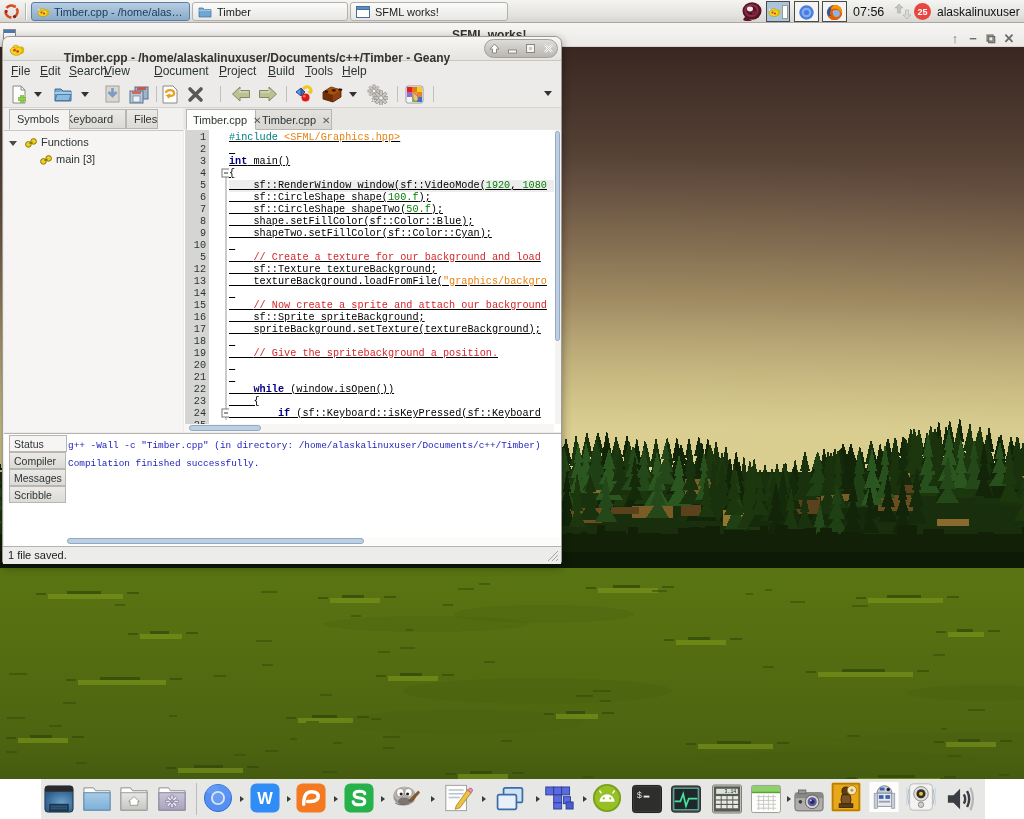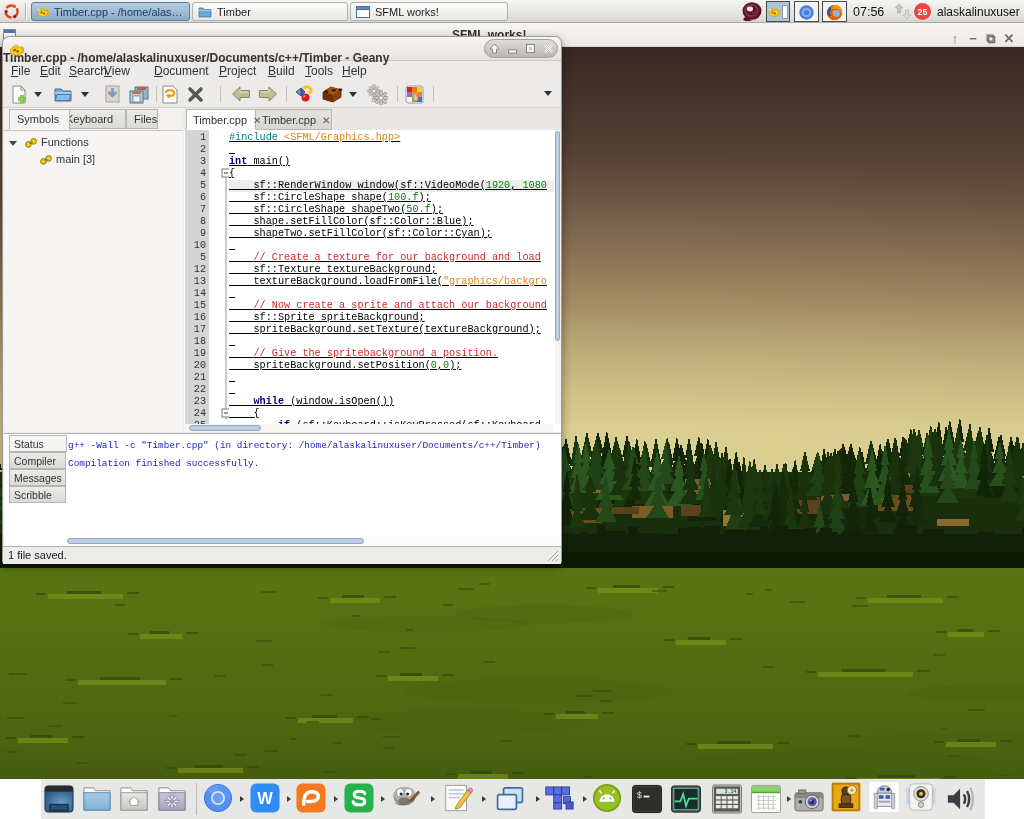--- a/index.html
+++ b/index.html
@@ -24,21 +24,21 @@
 .task{top:2px;height:19px;border:1px solid #b2b1ac;border-radius:3px;background:linear-gradient(#fbfbfa,#e8e7e4);font-size:11px;color:#1c1c1c;display:flex;align-items:center;padding:0 5px;gap:4px;}
 .task.active{background:linear-gradient(#b7cde1,#8aabc8);border-color:#5a7fa3;color:#17395c;}
 .task .lbl{white-space:nowrap;overflow:hidden;}
 #panel .clock{top:5px;font-size:12.5px;color:#111;}
 #panel .uname{top:5px;font-size:12px;color:#111;}
 .badge{top:3px;width:17px;height:17px;border-radius:50%;background:#e9463f;color:#fff;font-size:9px;font-weight:bold;display:flex;align-items:center;justify-content:center;}
 
 
 #geany{left:2px;top:36px;width:560px;height:528px;background:#edebe9;border:1px solid #9d9b96;border-radius:7px 7px 3px 3px;box-shadow:0 3px 10px rgba(0,0,0,.4);}
 #gtitle{left:0;top:0;width:558px;height:24px;background:linear-gradient(#f7f6f4,#e6e4e1);border-bottom:1px solid #c9c7c2;border-radius:7px 7px 0 0;}
-#gtitle .txt{width:508px;margin-top:14px;font-size:12px;font-weight:bold;color:#35322f;}
+#gtitle .txt{width:508px;text-align:center;margin-top:14px;font-size:12px;font-weight:bold;color:#35322f;}
 #gbtns{right:3px;top:2px;width:74px;height:19px;border:1px solid #a39f99;border-radius:10px;background:linear-gradient(#dedcd8,#bab7b2);display:flex;align-items:center;justify-content:space-around;}
 #gmenu{left:0;top:24px;width:558px;height:20px;font-size:12px;color:#2e3436;}
 #gmenu span{position:absolute;top:3px;}
 #gmenu u{text-decoration:underline;}
 #gtools{left:0;top:44px;width:558px;height:27px;border-bottom:1px solid #d5d3cf;}
 #gtools .tsep{position:absolute;top:5px;width:1px;height:16px;background:#c2c0bb;}
 .darr{position:absolute;width:0;height:0;border-left:4px solid transparent;border-right:4px solid transparent;border-top:5px solid #2e3436;}
 
 
 #sidebar{left:1px;top:71px;width:179px;height:324px;background:#f2f1ef;}
@@ -1742,21 +1742,20 @@
           <div>&nbsp;</div>
           <div>    <span class="c">// Create a texture for our background and load</span></div>
           <div>    sf::Texture textureBackground;</div>
           <div>    textureBackground.loadFromFile(<span class="s">"graphics/backgro</span></div>
           <div>&nbsp;</div>
           <div>    <span class="c">// Now create a sprite and attach our background</span></div>
           <div>    sf::Sprite spriteBackground;</div>
           <div>    spriteBackground.setTexture(textureBackground);</div>
           <div>&nbsp;</div>
           <div>    <span class="c">// Give the spritebackground a position.</span></div>
-          <div>    spriteBackground.setPosition(<span class="n">0</span>,<span class="n">0</span>);</div>
           <div>&nbsp;</div>
           <div>&nbsp;</div>
           <div>    <span class="k">while</span> (window.isOpen())</div>
           <div>    {</div>
           <div>        <span class="k">if</span> (sf::Keyboard::isKeyPressed(sf::Keyboard</div>
         </div>
 <div id="vscroll">
           <div class="th"></div>
         </div>
 <div id="hscroll">

